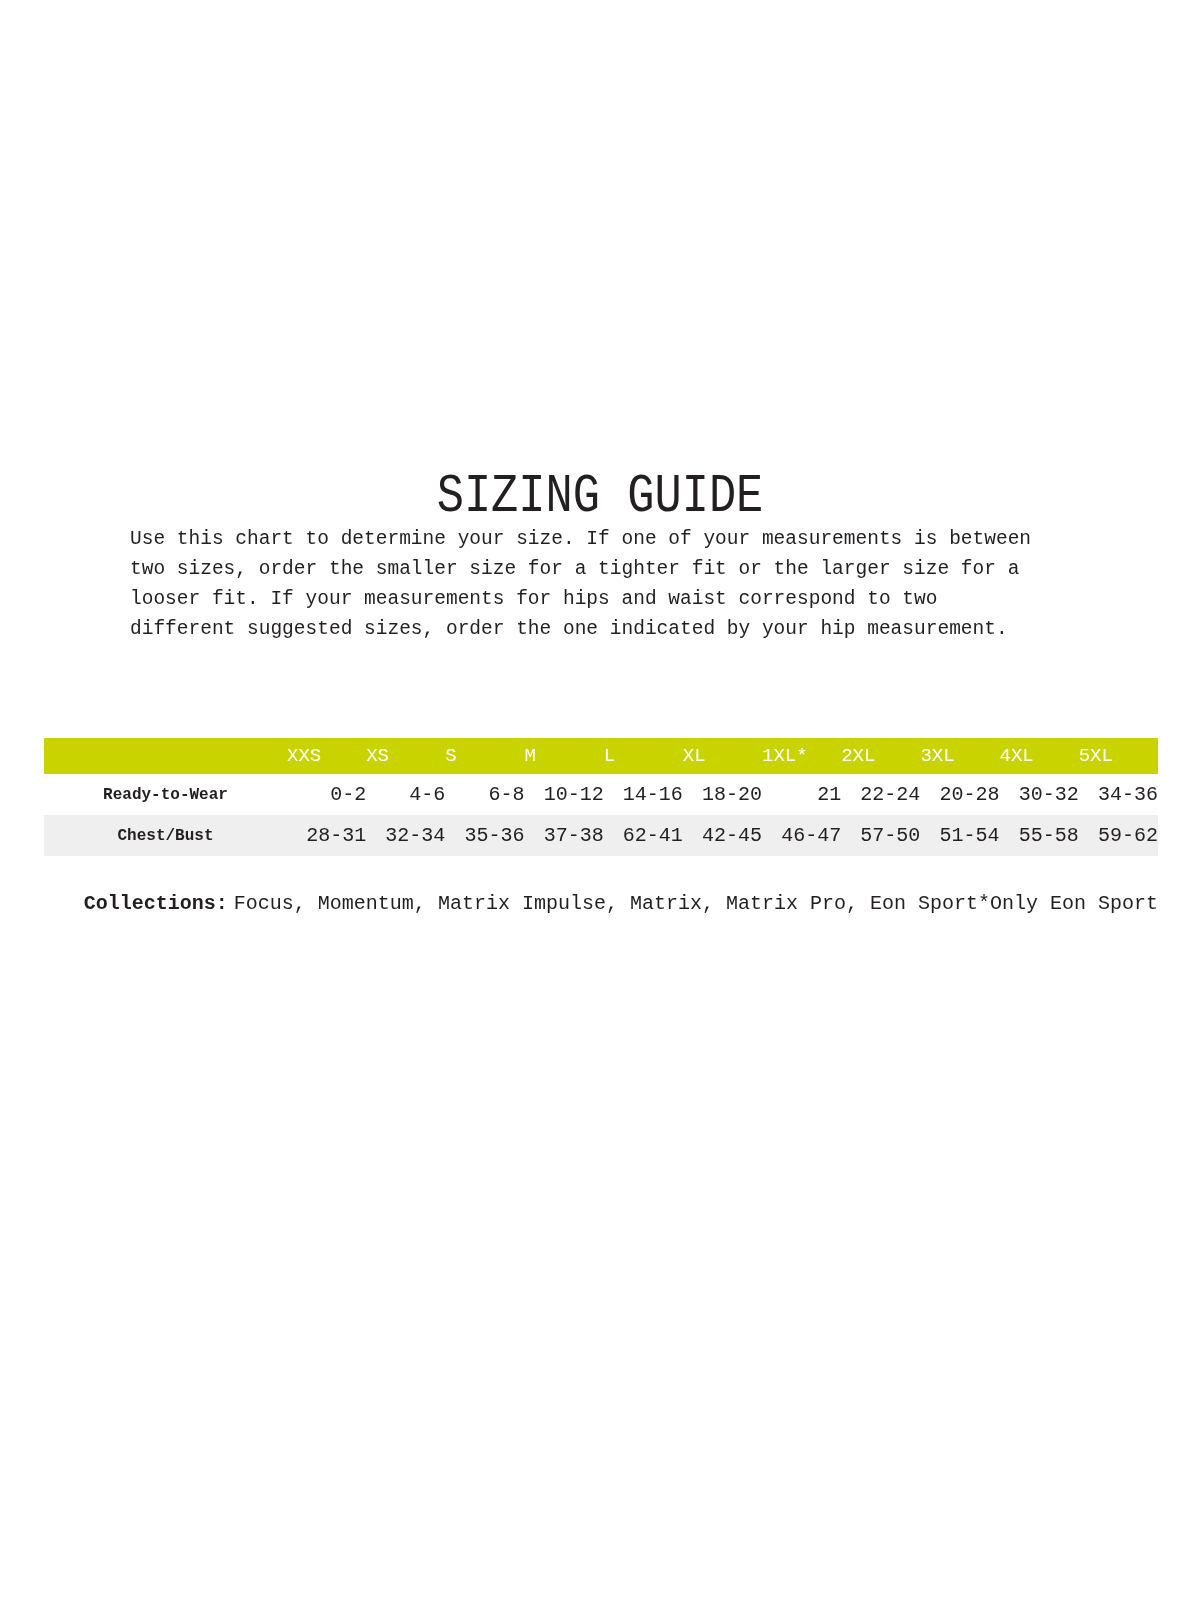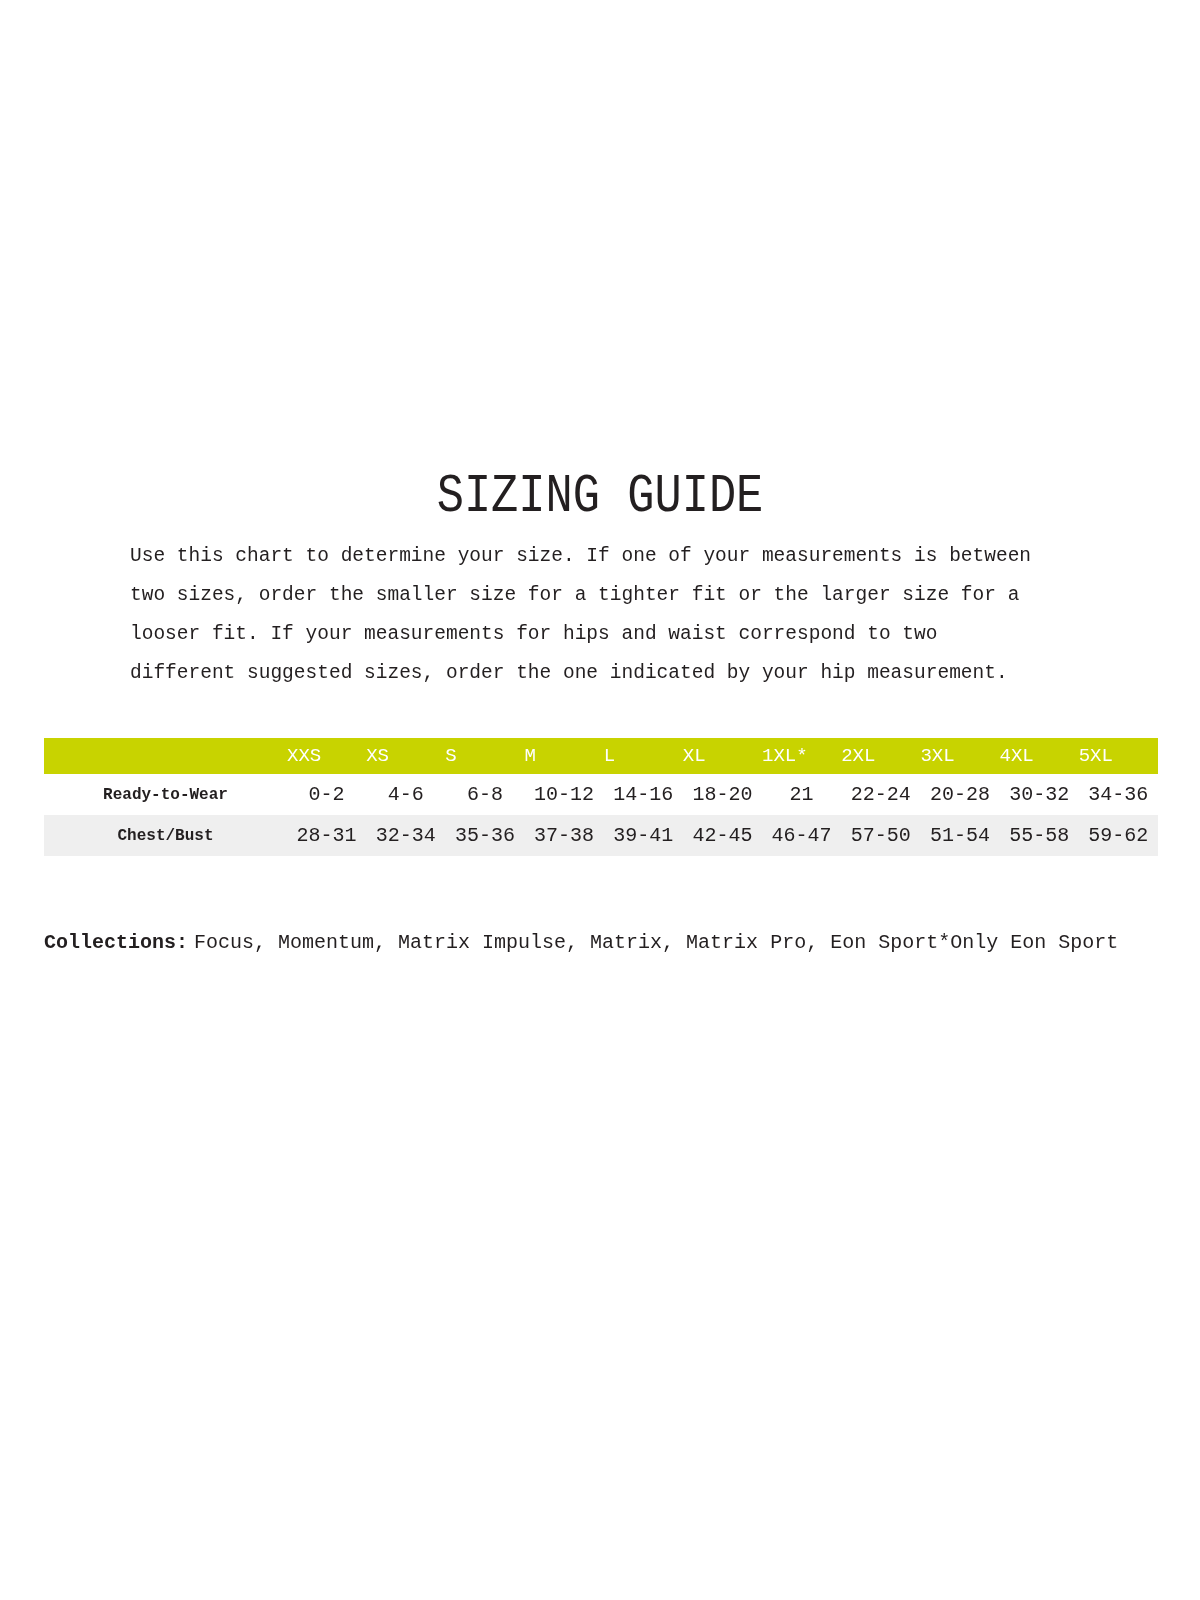--- a/index.html
+++ b/index.html
@@ -27,25 +27,25 @@
     text-align: center;
     font-size: 54px;
     font-weight: 400;
     letter-spacing: 0px;
     transform: scaleX(0.84);
     transform-origin: 50% 50%;
     white-space: nowrap;
   }
   .intro {
     position: absolute;
-    top: 537px;
+    top: 524px;
     left: 130px;
     width: 922px;
     font-size: 19.5px;
-    line-height: 39px;
+    line-height: 30px;
     font-weight: 400;
   }
   .section-heading {
     position: absolute;
     top: 703px;
     left: 52px;
     font-size: 21px;
     font-weight: 700;
   }
   table.size-table {
@@ -70,30 +70,30 @@
   table.size-table tbody tr:nth-child(even) { background: var(--stripe-bg); }
   table.size-table tbody th {
     font-size: 16px;
     font-weight: 700;
     text-align: center;
     vertical-align: middle;
   }
   table.size-table tbody td {
     font-size: 20px;
     font-weight: 400;
-    text-align: center;
+    text-align: right;
     vertical-align: middle;
   }
   .footer {
     position: absolute;
-    top: 931px;
+    top: 892px;
     left: 44px;
     width: 1114px;
     display: flex;
-    justify-content: flex-start;
+    justify-content: flex-end;
     align-items: baseline;
     font-size: 20px;
   }
   .footer .collections-label { font-weight: 700; }
   .footer .collections-list { font-weight: 400; margin-left: 6px; }
   .footer .footnote { font-weight: 400; }
 </style>
 </head>
 <body>
 
@@ -149,21 +149,21 @@
         <td>20-28</td>
         <td>30-32</td>
         <td>34-36</td>
       </tr>
       <tr>
         <th>Chest/Bust</th>
         <td>28-31</td>
         <td>32-34</td>
         <td>35-36</td>
         <td>37-38</td>
-        <td>39-41</td>
+        <td>62-41</td>
         <td>42-45</td>
         <td>46-47</td>
         <td>57-50</td>
         <td>51-54</td>
         <td>55-58</td>
         <td>59-62</td>
       </tr>
     </tbody>
   </table>
 

